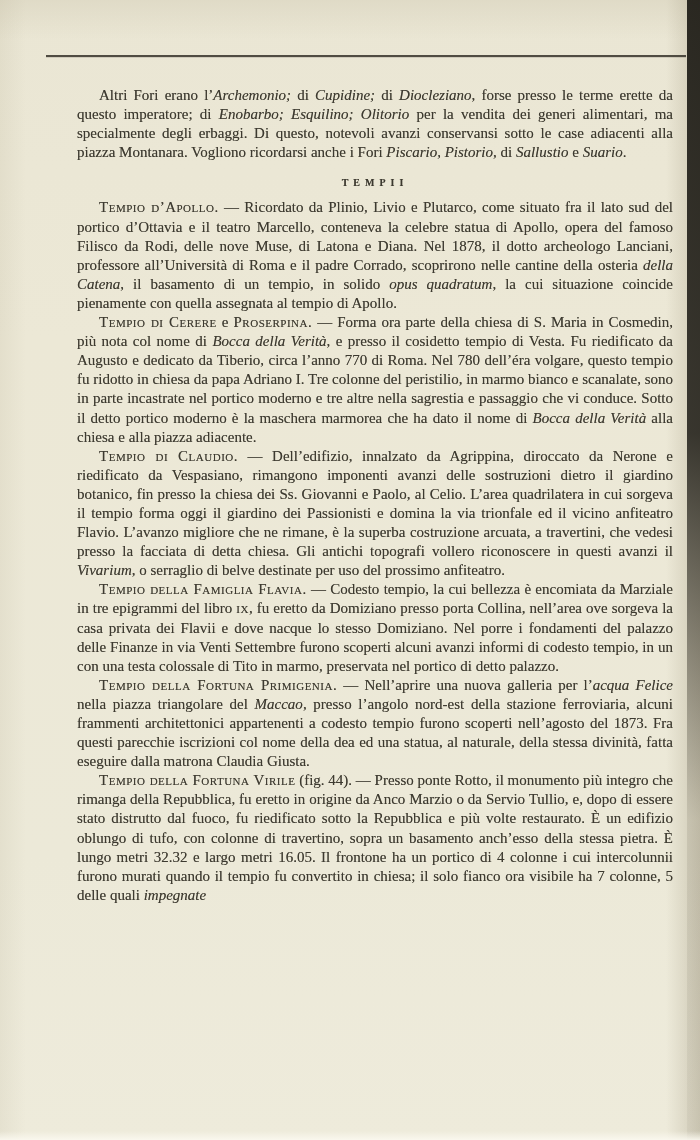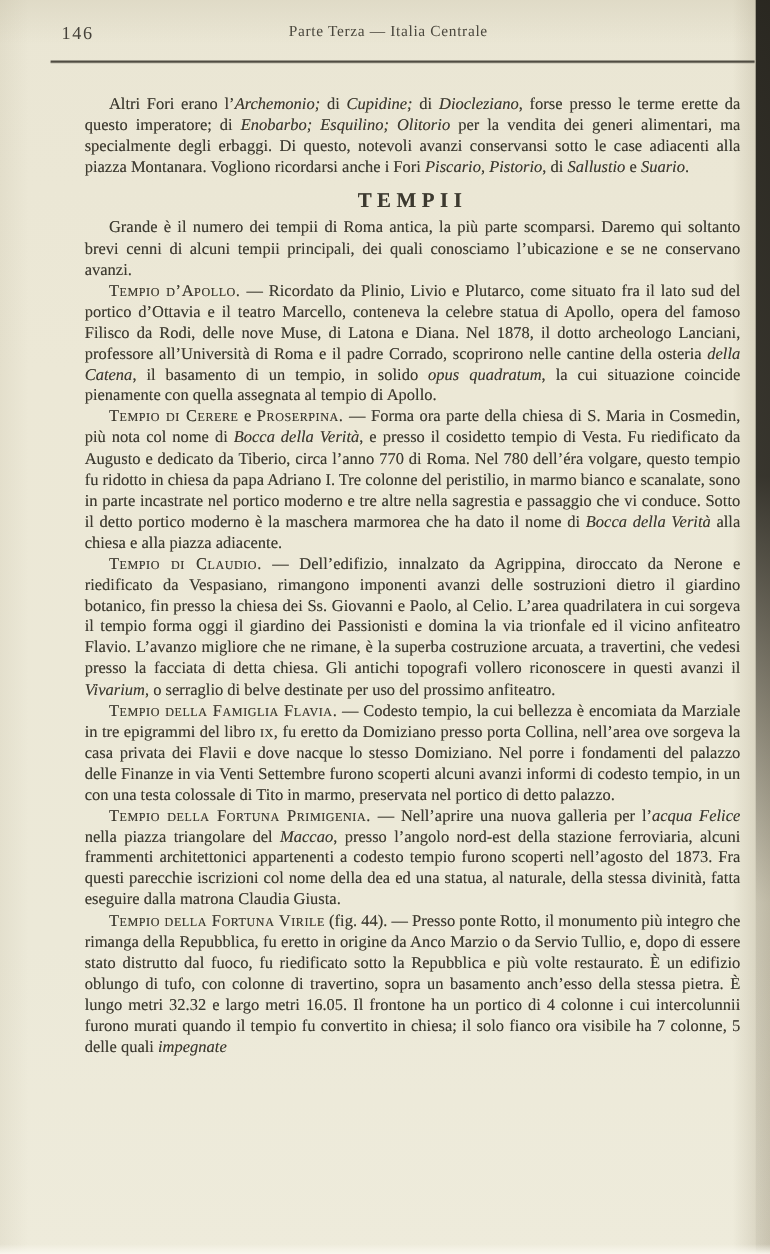--- a/index.html
+++ b/index.html
@@ -91,43 +91,38 @@
     margin-left: 22px;
   }
   .para {
     margin: 0;
     text-indent: 22px;
   }
   .section-heading {
     margin: 11px 0 6px 0;
     text-align: center;
     text-indent: 0;
-    font-size: 19px;
+    font-size: 10px;
     font-weight: bold;
     letter-spacing: 5px;
     color: #3c392f;
   }
   .i  { font-style: italic; }
   .sc { font-variant: small-caps; letter-spacing: 0.5px; }
   .n  { font-style: normal; }
 </style>
 </head>
 <body>
 
 <div class="page">
-  <div class="running-header">
-    <span class="page-number">146</span>
-    <span class="running-title">Parte Terza — Italia Centrale</span>
-  </div>
   <div class="header-rule"></div>
 
   <div class="content">
       <p class="para"><span class="n">Altri Fori erano l’</span><span class="i">Archemonio;</span><span class="n"> di </span><span class="i">Cupidine;</span><span class="n"> di </span><span class="i">Diocleziano</span><span class="n">, forse presso le terme erette da questo imperatore; di </span><span class="i">Enobarbo; Esquilino; Olitorio</span><span class="n"> per la vendita dei generi alimentari, ma specialmente degli erbaggi. Di questo, notevoli avanzi conservansi sotto le case adiacenti alla piazza Montanara. Vogliono ricordarsi anche i Fori </span><span class="i">Piscario, Pistorio</span><span class="n">, di </span><span class="i">Sallustio</span><span class="n"> e </span><span class="i">Suario</span><span class="n">.</span></p>
       <h2 class="section-heading">TEMPII</h2>
-      <p class="para"><span class="n">Grande è il numero dei tempii di Roma antica, la più parte scomparsi. Daremo qui soltanto brevi cenni di alcuni tempii principali, dei quali conosciamo l’ubicazione e se ne conservano avanzi.</span></p>
       <p class="para"><span class="sc">Tempio d’Apollo.</span><span class="n"> — Ricordato da Plinio, Livio e Plutarco, come situato fra il lato sud del portico d’Ottavia e il teatro Marcello, conteneva la celebre statua di Apollo, opera del famoso Filisco da Rodi, delle nove Muse, di Latona e Diana. Nel 1878, il dotto archeologo Lanciani, professore all’Università di Roma e il padre Corrado, scoprirono nelle cantine della osteria </span><span class="i">della Catena</span><span class="n">, il basamento di un tempio, in solido </span><span class="i">opus quadratum</span><span class="n">, la cui situazione coincide pienamente con quella assegnata al tempio di Apollo.</span></p>
       <p class="para"><span class="sc">Tempio di Cerere</span><span class="n"> e </span><span class="sc">Proserpina.</span><span class="n"> — Forma ora parte della chiesa di S. Maria in Cosmedin, più nota col nome di </span><span class="i">Bocca della Verità</span><span class="n">, e presso il cosidetto tempio di Vesta. Fu riedificato da Augusto e dedicato da Tiberio, circa l’anno 770 di Roma. Nel 780 dell’éra volgare, questo tempio fu ridotto in chiesa da papa Adriano I. Tre colonne del peristilio, in marmo bianco e scanalate, sono in parte incastrate nel portico moderno e tre altre nella sagrestia e passaggio che vi conduce. Sotto il detto portico moderno è la maschera marmorea che ha dato il nome di </span><span class="i">Bocca della Verità</span><span class="n"> alla chiesa e alla piazza adiacente.</span></p>
       <p class="para"><span class="sc">Tempio di Claudio.</span><span class="n"> — Dell’edifizio, innalzato da Agrippina, diroccato da Nerone e riedificato da Vespasiano, rimangono imponenti avanzi delle sostruzioni dietro il giardino botanico, fin presso la chiesa dei Ss. Giovanni e Paolo, al Celio. L’area quadrilatera in cui sorgeva il tempio forma oggi il giardino dei Passionisti e domina la via trionfale ed il vicino anfiteatro Flavio. L’avanzo migliore che ne rimane, è la superba costruzione arcuata, a travertini, che vedesi presso la facciata di detta chiesa. Gli antichi topografi vollero riconoscere in questi avanzi il </span><span class="i">Vivarium</span><span class="n">, o serraglio di belve destinate per uso del prossimo anfiteatro.</span></p>
       <p class="para"><span class="sc">Tempio della Famiglia Flavia.</span><span class="n"> — Codesto tempio, la cui bellezza è encomiata da Marziale in tre epigrammi del libro </span><span class="sc">ix</span><span class="n">, fu eretto da Domiziano presso porta Collina, nell’area ove sorgeva la casa privata dei Flavii e dove nacque lo stesso Domiziano. Nel porre i fondamenti del palazzo delle Finanze in via Venti Settembre furono scoperti alcuni avanzi informi di codesto tempio, in un con una testa colossale di Tito in marmo, preservata nel portico di detto palazzo.</span></p>
       <p class="para"><span class="sc">Tempio della Fortuna Primigenia.</span><span class="n"> — Nell’aprire una nuova galleria per l’</span><span class="i">acqua Felice</span><span class="n"> nella piazza triangolare del </span><span class="i">Maccao</span><span class="n">, presso l’angolo nord-est della stazione ferroviaria, alcuni frammenti architettonici appartenenti a codesto tempio furono scoperti nell’agosto del 1873. Fra questi parecchie iscrizioni col nome della dea ed una statua, al naturale, della stessa divinità, fatta eseguire dalla matrona Claudia Giusta.</span></p>
       <p class="para"><span class="sc">Tempio della Fortuna Virile</span><span class="n"> (fig. 44). — Presso ponte Rotto, il monumento più integro che rimanga della Repubblica, fu eretto in origine da Anco Marzio o da Servio Tullio, e, dopo di essere stato distrutto dal fuoco, fu riedificato sotto la Repubblica e più volte restaurato. È un edifizio oblungo di tufo, con colonne di travertino, sopra un basamento anch’esso della stessa pietra. È lungo metri 32.32 e largo metri 16.05. Il frontone ha un portico di 4 colonne i cui intercolunnii furono murati quando il tempio fu convertito in chiesa; il solo fianco ora visibile ha 7 colonne, 5 delle quali </span><span class="i">impegnate</span></p>
     </div>
 
   <div class="edge-shadow"></div>
   <div class="bottom-strip"></div>

